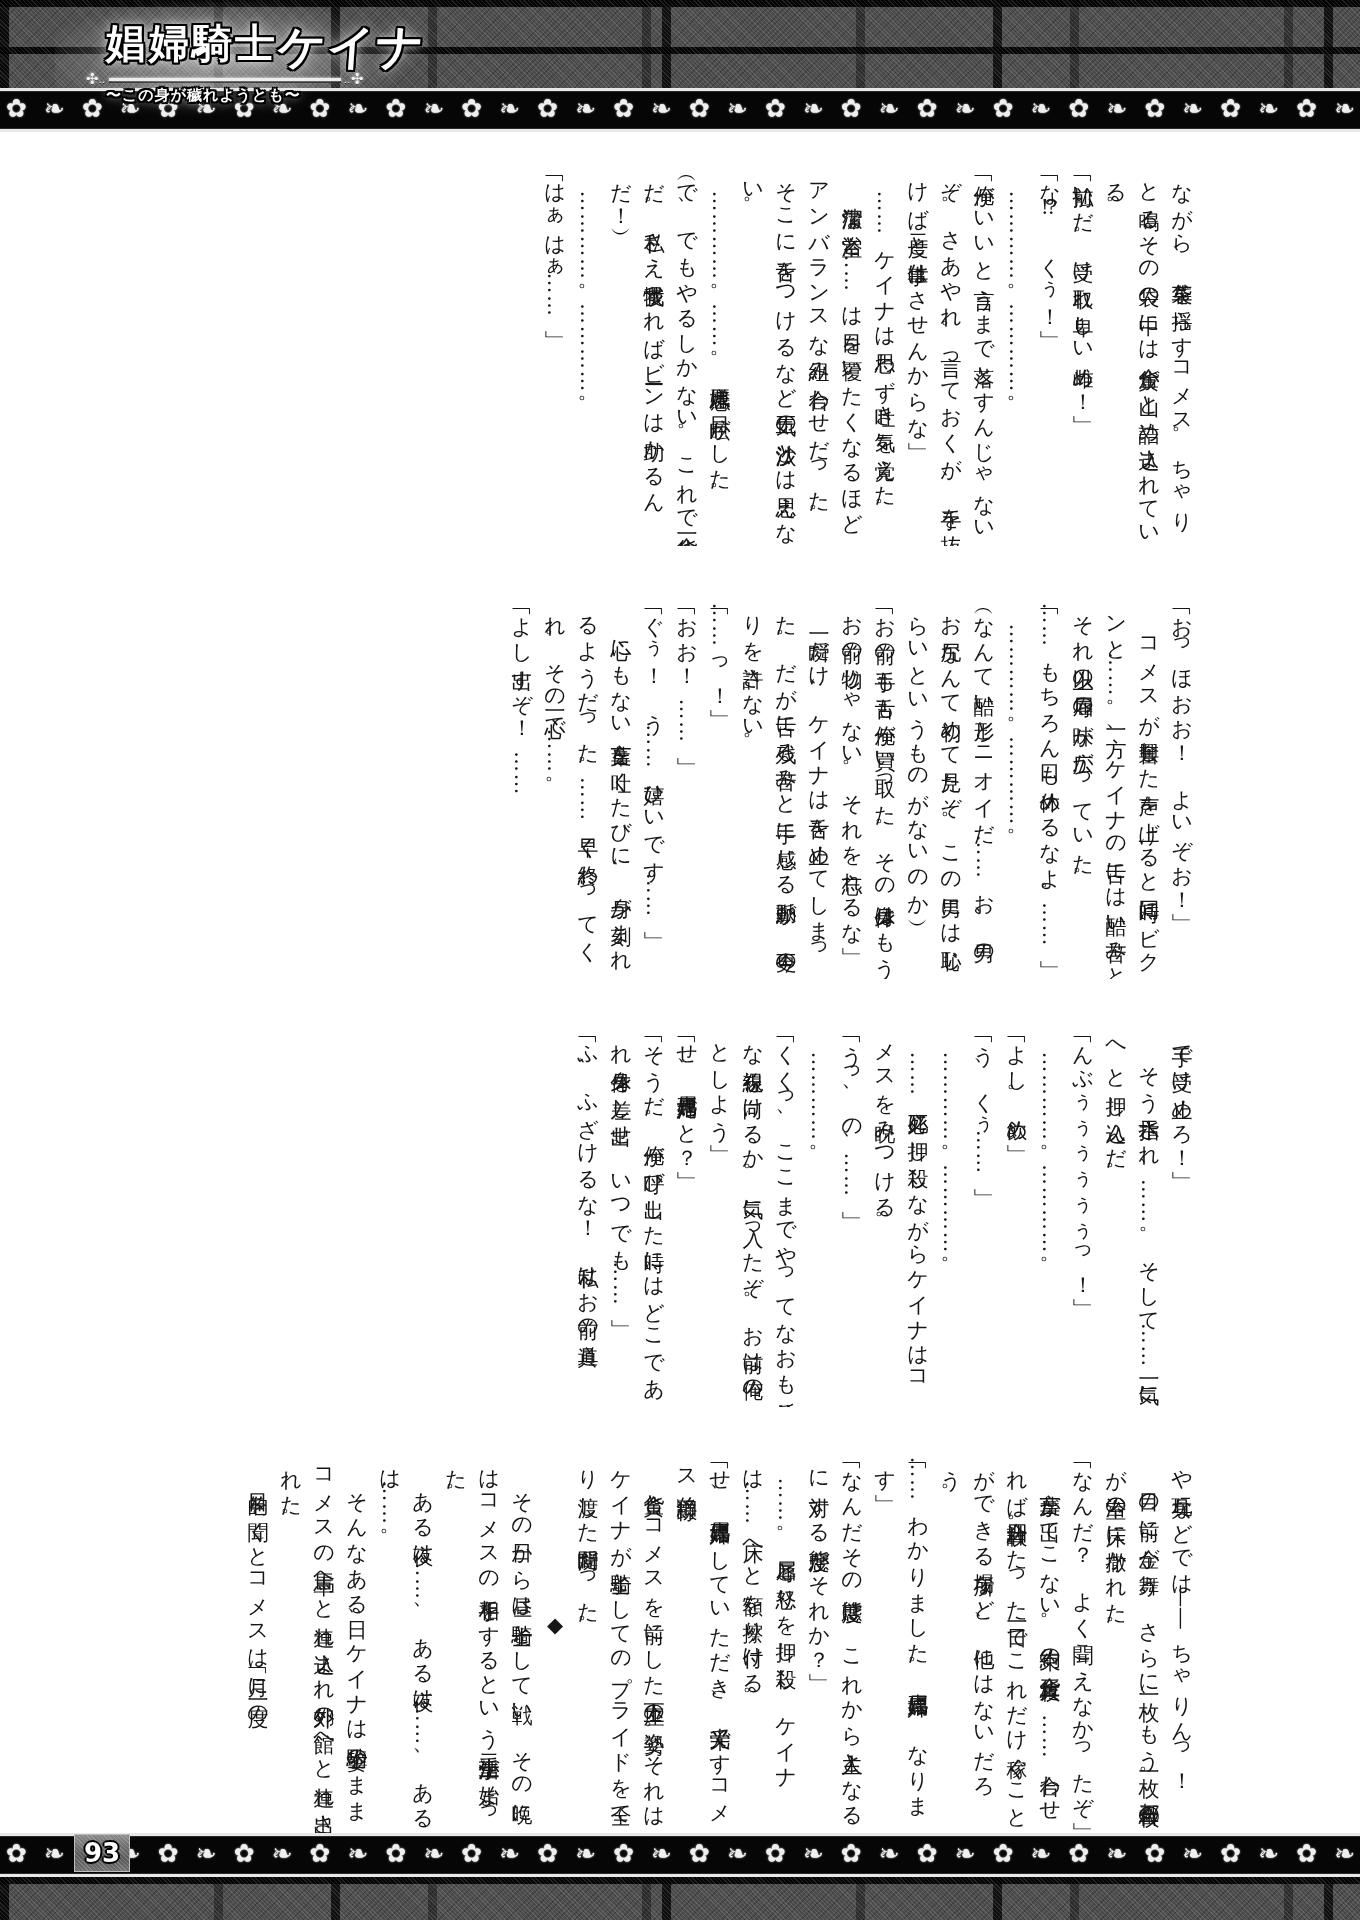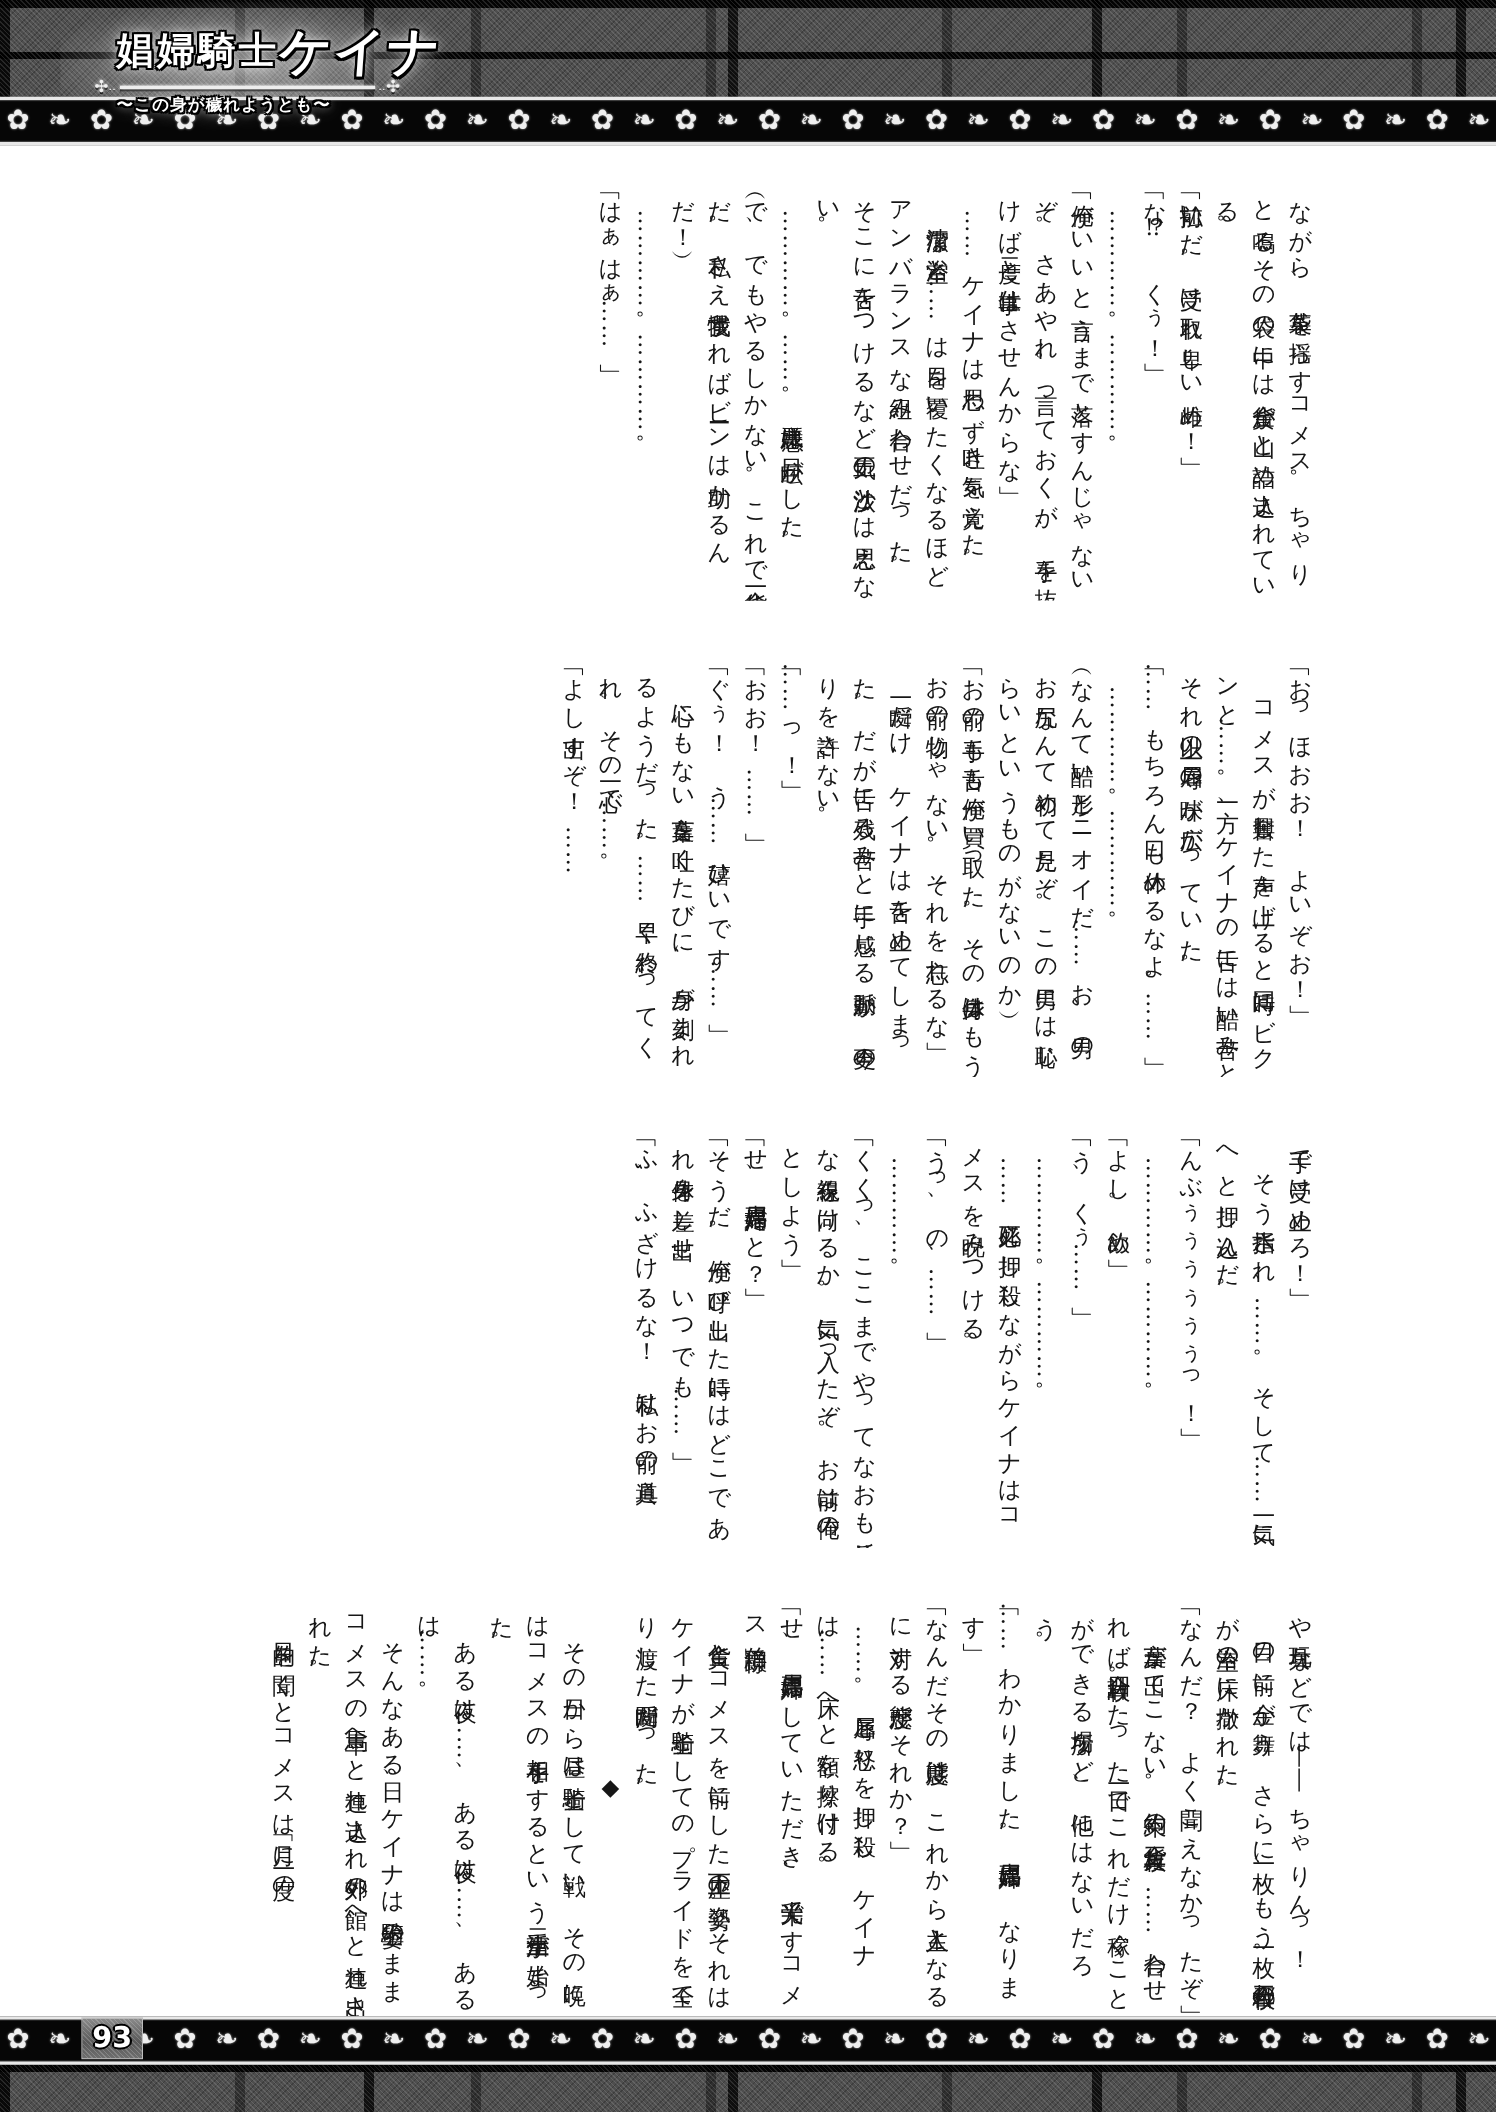--- a/index.html
+++ b/index.html
@@ -25,21 +25,21 @@
     text-shadow:
       -2px 0 #000, 2px 0 #000, 0 -2px #000, 0 2px #000,
       -2px -2px #000, 2px -2px #000, -2px 2px #000, 2px 2px #000,
       0 0 9px rgba(255,255,255,.95), 0 0 18px rgba(255,255,255,.65);
   }
   .title-glow{
     position:absolute;left:55px;top:2px;width:340px;height:120px;
     background:radial-gradient(ellipse at 48% 50%, rgba(255,255,255,.45) 0%, rgba(255,255,255,.12) 55%, rgba(255,255,255,0) 75%);
   }
   .title-block{position:absolute;left:106px;top:16px;white-space:nowrap;z-index:3;}
-  .title-kanji{font-size:34px;letter-spacing:3px;vertical-align:6px;}
+  .title-kanji{font-size:40px;letter-spacing:3px;vertical-align:6px;}
   .title-kana{font-size:47px;letter-spacing:1px;display:inline-block;transform:skewX(-4deg);}
   .title-rule{
     position:absolute;left:86px;top:72px;width:278px;height:14px;z-index:3;
     display:flex;align-items:center;color:#f0f0f0;
     text-shadow:0 0 3px #fff, 0 1px 0 #000;font-size:15px;
   }
   .rule-line{flex:1;height:3px;background:#ededed;box-shadow:0 0 3px #ffffff,0 2px 0 rgba(0,0,0,.8);margin:0 3px;}
   .rule-dots{font-size:10px;letter-spacing:1px;}
   .flip{transform:scaleX(-1);}
   .subtitle{

